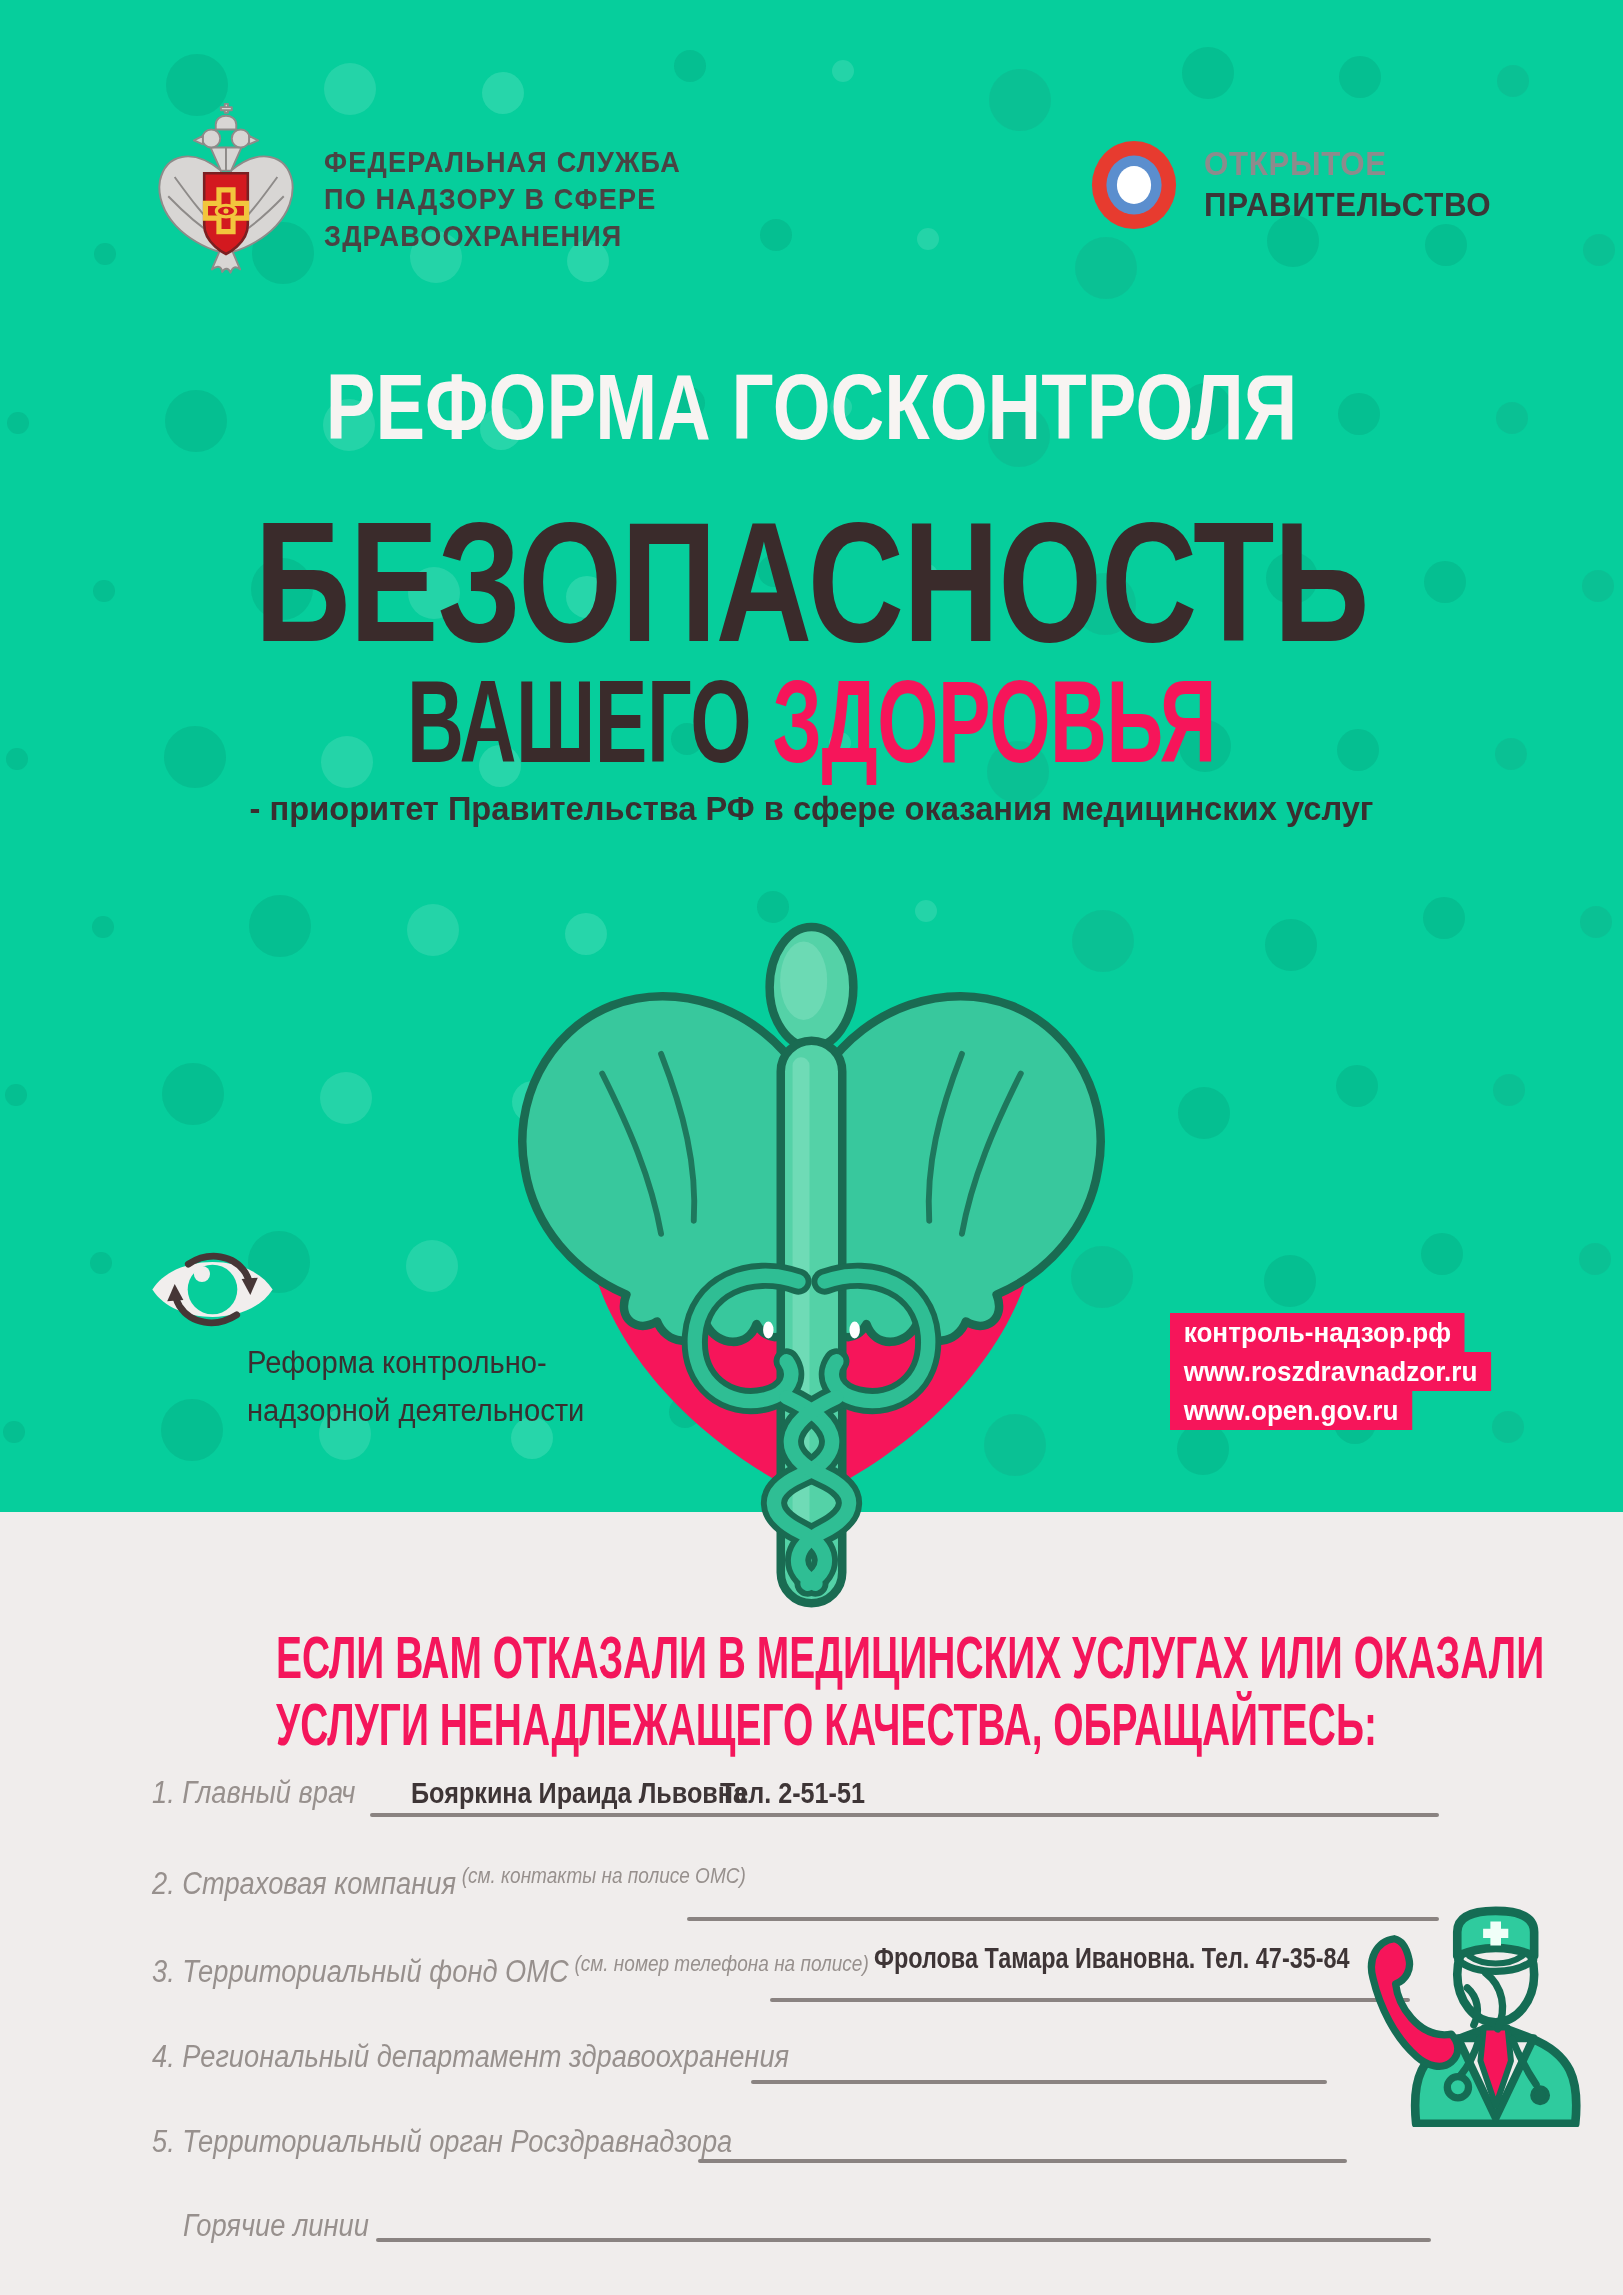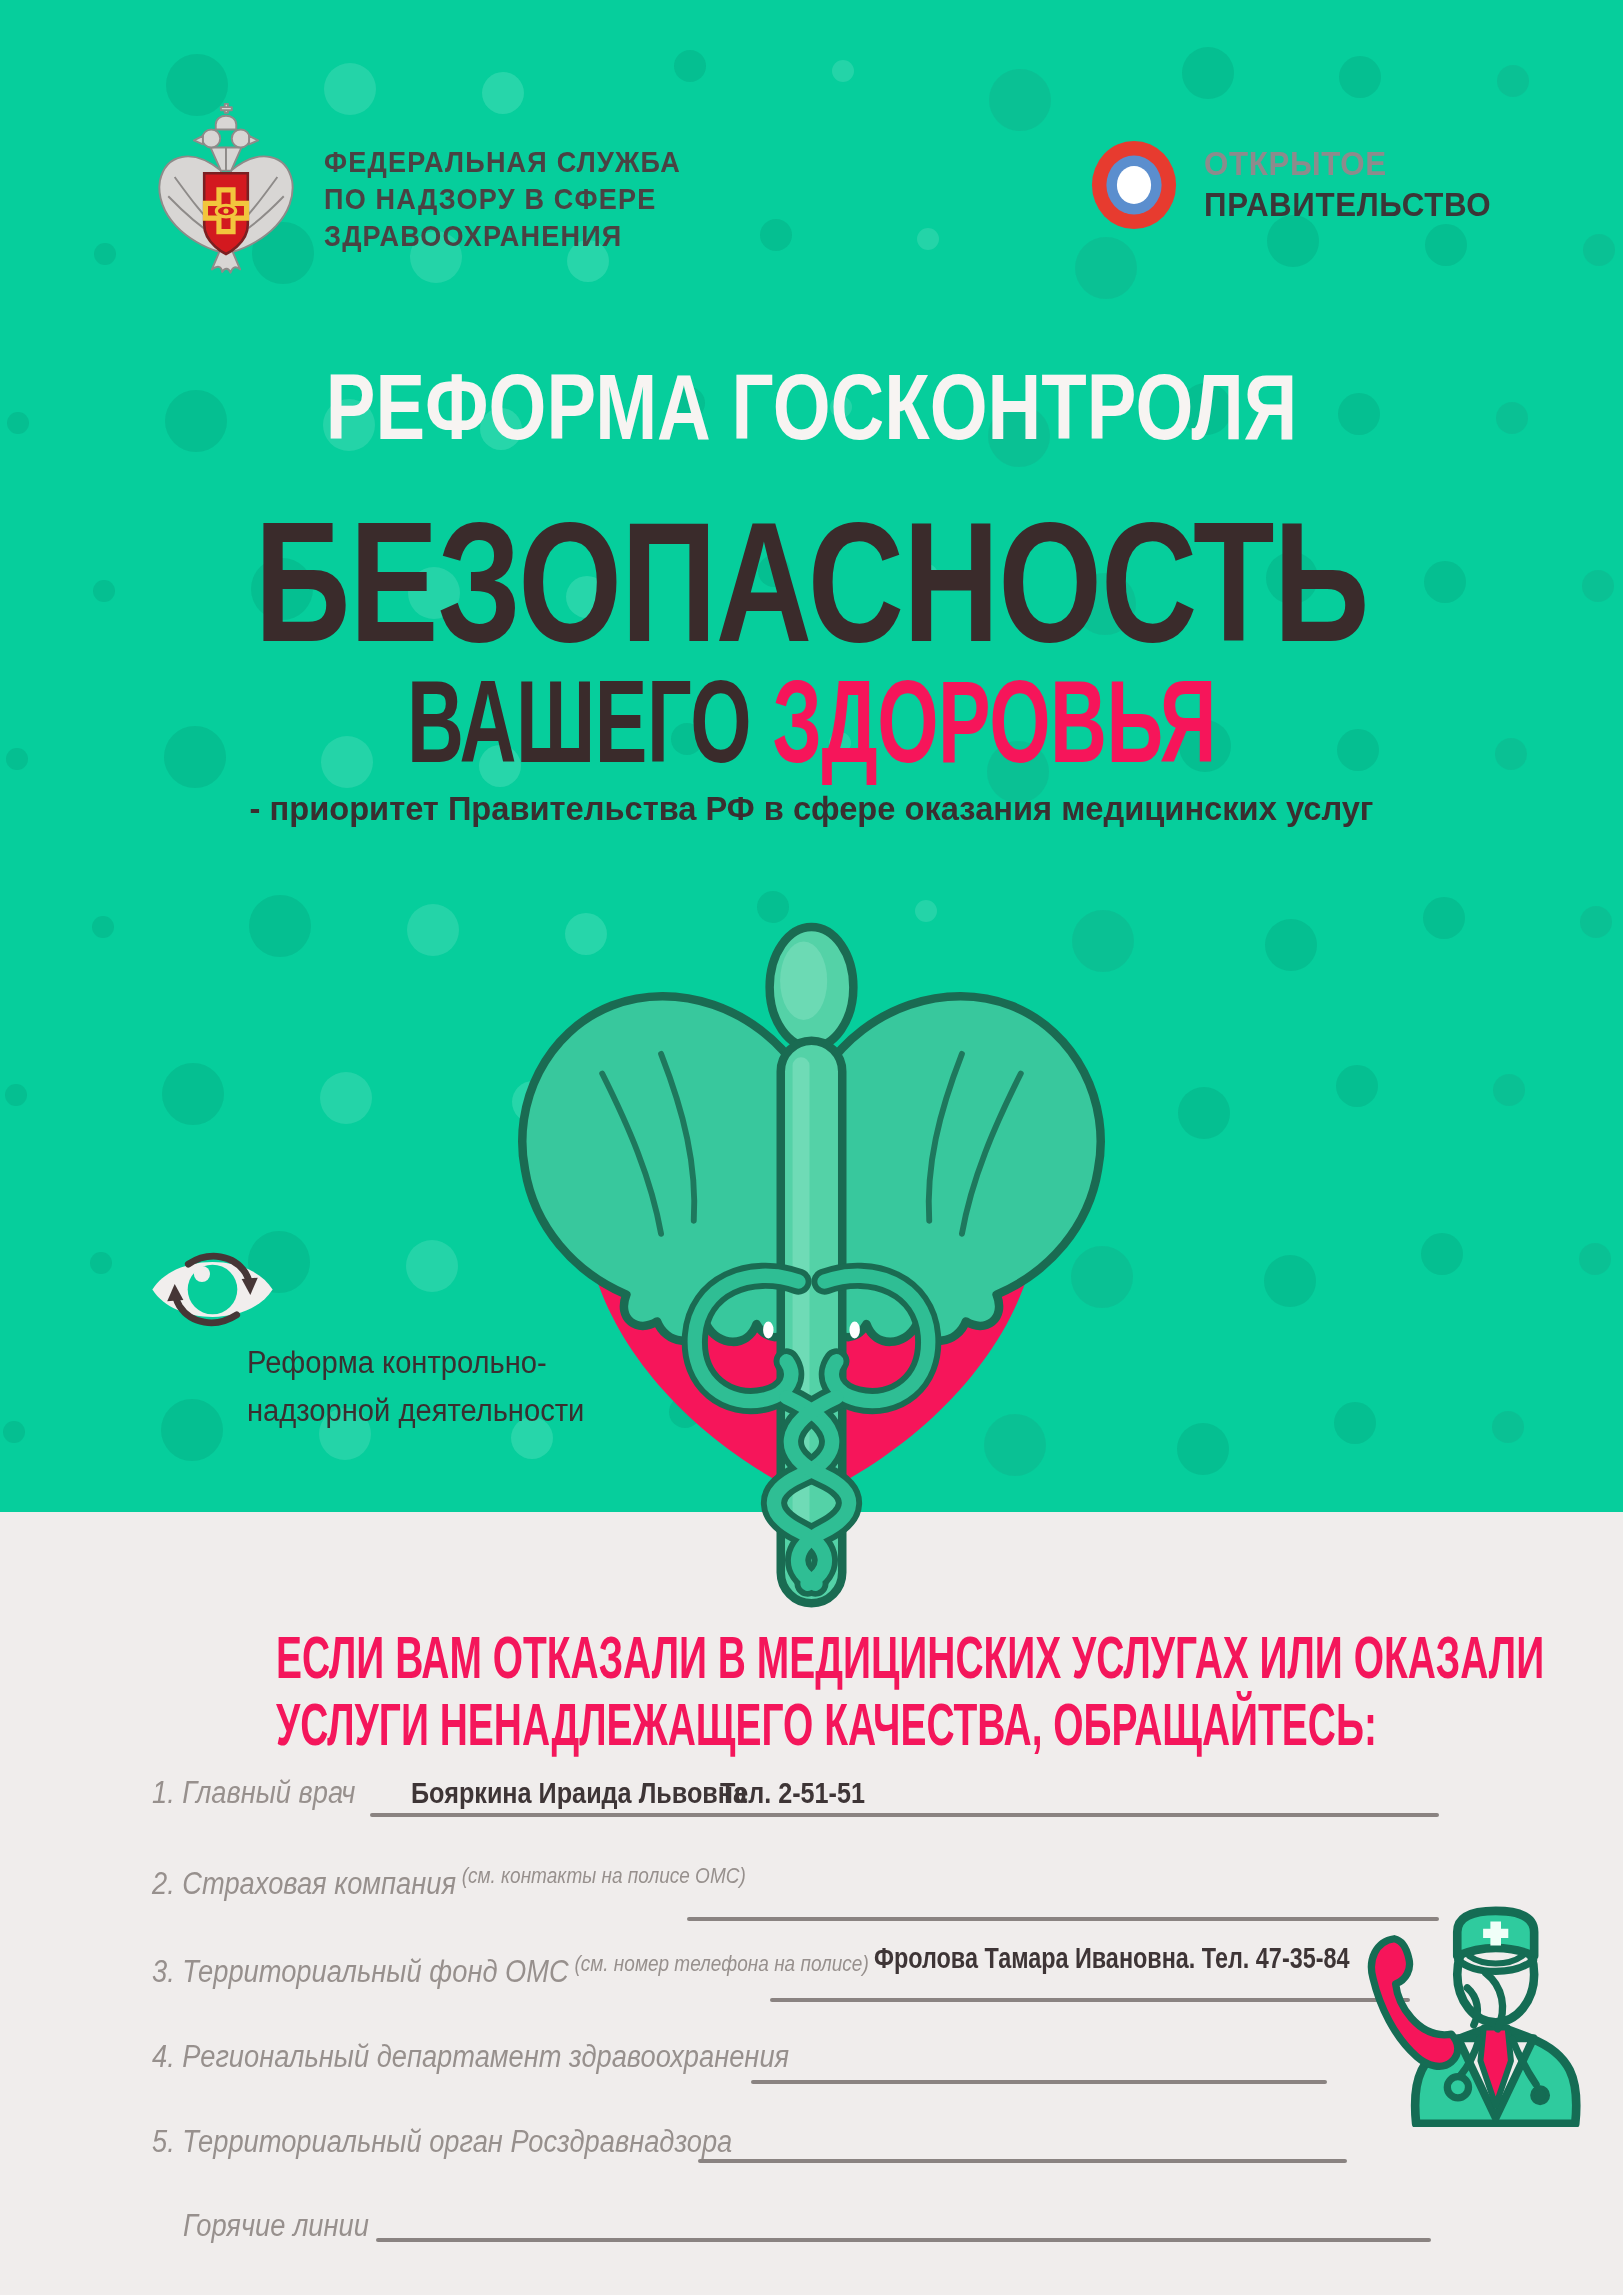--- a/index.html
+++ b/index.html
@@ -273,20 +273,25 @@
       <path d="M144,116 C110,138 70,130 52,102 C49,97 47,92 46,88"></path>
     </g>
     <path d="M152,58 L178,56 L166,84 Z" fill="#463636"></path>
     <path d="M58,92 L32,94 L44,66 Z" fill="#463636"></path>
   </svg>
   <div class="reform-note">
     <div>Реформа контрольно-</div>
     <div>надзорной деятельности</div>
   </div>
 
+  <div class="links">
+    <div class="link-box">контроль-надзор.рф</div>
+    <div class="link-box">www.roszdravnadzor.ru</div>
+    <div class="link-box">www.open.gov.ru</div>
+  </div>
 
   <div class="white-section"></div>
   <div class="appeal-h l1">ЕСЛИ ВАМ ОТКАЗАЛИ В МЕДИЦИНСКИХ УСЛУГАХ ИЛИ ОКАЗАЛИ</div>
   <div class="appeal-h l2">УСЛУГИ  НЕНАДЛЕЖАЩЕГО КАЧЕСТВА, ОБРАЩАЙТЕСЬ:</div>
 
   <div class="f-label lbl-1">
     <span>1. Главный врач</span>
   </div>
   <div class="f-value val-1a">Бояркина Ираида Львовна</div>
   <div class="f-value val-1b">Тел. 2-51-51</div>

